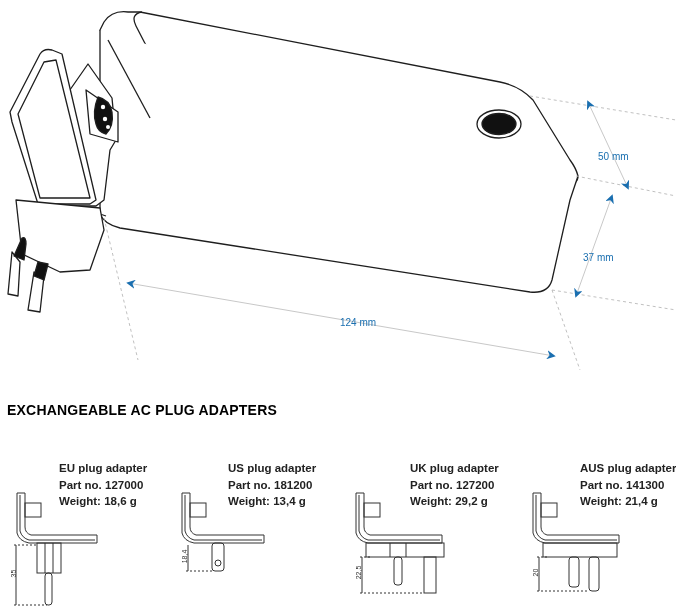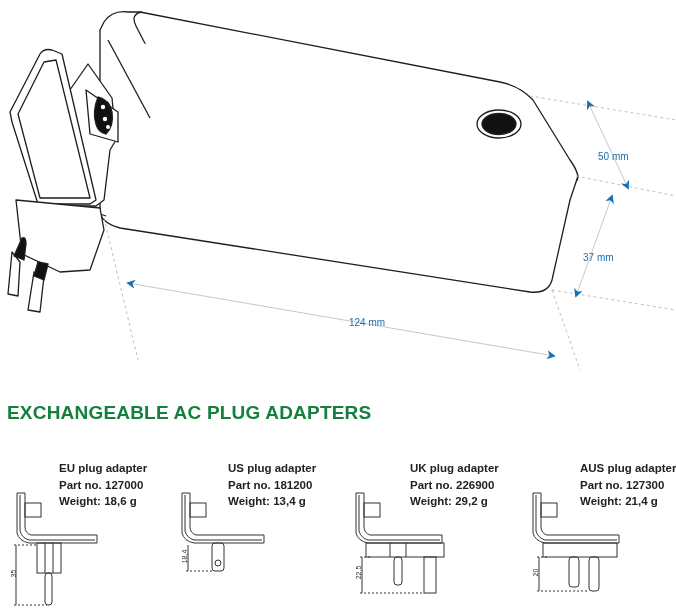--- a/index.html
+++ b/index.html
@@ -1,21 +1,21 @@
 <!DOCTYPE html>
 <html><head>
 <meta charset="utf-8">
 <style>
   html, body { margin: 0; padding: 0; background: #ffffff; }
   body { width: 676px; height: 616px; position: relative; overflow: hidden;
          font-family: "Liberation Sans", sans-serif; }
   .main-illustration { position: absolute; left: 0; top: 0; width: 676px; height: 380px; }
   .dim-label { position: absolute; font-size: 10px; color: #1a6fb0; white-space: nowrap; }
-  .section-title { position: absolute; left: 7px; top: 402px; font-size: 19px; font-weight: bold;
-                   color: #15803d; letter-spacing: 0.2px; white-space: nowrap; }
+  .section-title { position: absolute; left: 7px; top: 402px; font-size: 14px; font-weight: bold;
+                   color: #000000; letter-spacing: 0.2px; white-space: nowrap; }
   .adapter { position: absolute; top: 455px; width: 170px; height: 160px; }
   .adapter-text { position: absolute; font-size: 11.5px; font-weight: bold; color: #222;
                   line-height: 16.5px; white-space: nowrap; }
   .adapter svg { position: absolute; left: 0; top: 0; }
   .small-dim { position: absolute; font-size: 7px; color: #333; transform: rotate(-90deg);
                transform-origin: center; white-space: nowrap; }
 </style>
 </head>
 <body>
 
@@ -67,21 +67,21 @@
     </g>
 
     <g stroke="#c8c8c8" stroke-width="1" fill="none">
       <line x1="588" y1="102" x2="628" y2="188" marker-start="url(#arr)" marker-end="url(#arr)"></line>
       <line x1="612" y1="196" x2="576" y2="296" marker-start="url(#arr)" marker-end="url(#arr)"></line>
       <line x1="128" y1="283" x2="554" y2="356" marker-start="url(#arr)" marker-end="url(#arr)"></line>
     </g>
   </svg>
   <span class="dim-label" style="left:598px; top:151px;">50 mm</span>
   <span class="dim-label" style="left:583px; top:252px;text-align:right;">37 mm</span>
-  <span class="dim-label" style="left:349px; top:317px;">124 mm</span>
+  <span class="dim-label" style="left:340px; top:317px;">124 mm</span>
 </div>
 
 <div class="section-title">EXCHANGEABLE AC PLUG ADAPTERS</div>
 
 <div class="adapter" style="left:0px;margin-left:11px;">
   <svg width="170" height="160">
     <g fill="none" stroke="#333" stroke-width="1">
       <path d="M6,38 L6,78 Q8,86 18,88 L86,88 L86,80 L20,80 Q14,78 14,72 L14,38 Z"></path>
       <path d="M9,40 L9,76 Q11,83 18,85 L84,85"></path>
       <rect x="14" y="48" width="16" height="14"></rect>
@@ -134,21 +134,21 @@
       <rect x="44" y="102" width="8" height="28" rx="3"></rect>
       <rect x="74" y="102" width="12" height="36"></rect>
       <line x1="12" y1="102" x2="12" y2="138"></line>
       <line x1="10" y1="102" x2="20" y2="102" stroke-dasharray="2,2"></line>
       <line x1="10" y1="138" x2="74" y2="138" stroke-dasharray="2,2"></line>
     </g>
   </svg>
   <span class="small-dim" style="left:2px; top:114px;">22,5</span>
   <div class="adapter-text" style="left:60px; top:5px;">
     <div>UK plug adapter</div>
-    <div>Part no. 226900</div>
+    <div>Part no. 127200</div>
     <div>Weight: 29,2 g</div>
   </div>
 </div>
 
 <div class="adapter" style="left:527px;">
   <svg width="170" height="160">
     <g fill="none" stroke="#333" stroke-width="1">
       <path d="M6,38 L6,78 Q8,86 18,88 L92,88 L92,80 L20,80 Q14,78 14,72 L14,38 Z"></path>
       <path d="M9,40 L9,76 Q11,83 18,85 L90,85"></path>
       <rect x="14" y="48" width="16" height="14"></rect>
@@ -156,16 +156,16 @@
       <rect x="42" y="102" width="10" height="30" rx="3"></rect>
       <rect x="62" y="102" width="10" height="34" rx="3"></rect>
       <line x1="12" y1="102" x2="12" y2="136"></line>
       <line x1="10" y1="102" x2="20" y2="102" stroke-dasharray="2,2"></line>
       <line x1="10" y1="136" x2="62" y2="136" stroke-dasharray="2,2"></line>
     </g>
   </svg>
   <span class="small-dim" style="left:5px; top:114px;">20</span>
   <div class="adapter-text" style="left:53px; top:5px;">
     <div>AUS plug adapter</div>
-    <div>Part no. 127300</div>
+    <div>Part no. 141300</div>
     <div>Weight: 21,4 g</div>
   </div>
 </div>
 
 </body></html>

